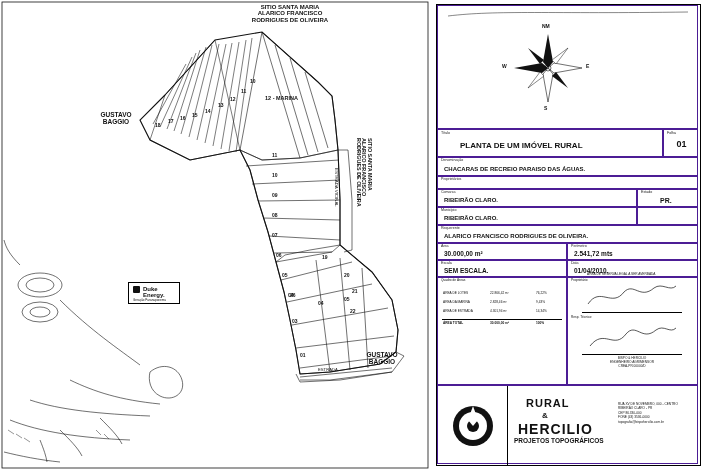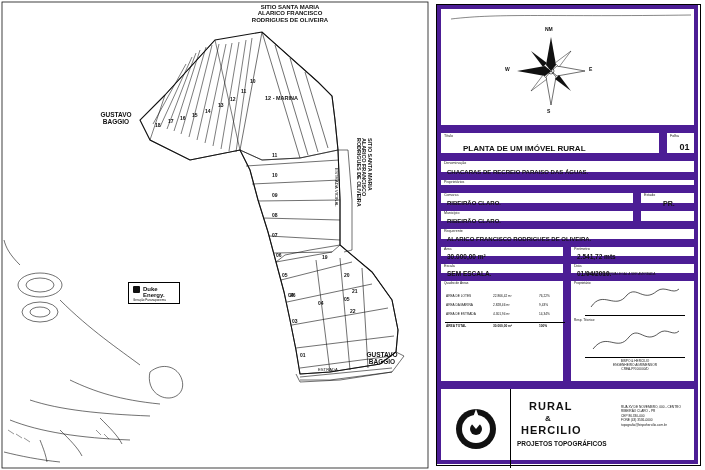--- a/index.html
+++ b/index.html
@@ -7,21 +7,21 @@
   #sheet{position:relative;width:705px;height:470px;background:#fff;}
   .txt{position:absolute;white-space:pre;line-height:1.05;}
   .b{font-weight:bold;}
   .ctr{text-align:center;}
   .rot90{transform-origin:0 0;}
   
   #map{position:absolute;left:0;top:0;width:430px;height:470px;}
   .lot{position:absolute;font-size:5px;font-weight:bold;color:#111;}
   
   #tb{position:absolute;left:436px;top:4px;width:263px;height:460px;border:1px solid #000;}
-  .cellbox{position:absolute;border:4px solid #4c1d95;box-sizing:border-box;}
+  .cellbox{position:absolute;border:1px solid #4c1d95;box-sizing:border-box;}
   .lbl{font-size:3.6px;color:#222;}
   .tiny{font-size:3.2px;}
   
   .logobox{position:absolute;border:1px solid #000;box-sizing:border-box;background:#fff;}
   .line{position:absolute;background:#000;}
 </style>
 </head>
 <body>
 
 <div id="sheet">
@@ -298,21 +298,21 @@
       <div class="cellbox" style="left:0;top:0;width:70px;height:79px;border:none;border-right:1px solid #000;">
         <svg width="70" height="79" viewBox="0 0 70 79">
           <circle cx="35" cy="40" r="20" fill="#111"></circle>
           <circle cx="35" cy="40" r="14" fill="#fff"></circle>
           <circle cx="35" cy="40" r="6" fill="#111"></circle>
           <path d="M35,20 L40,34 L35,40 L30,34 Z" fill="#fff"></path>
         </svg>
       </div>
       <div class="txt b" style="left:88px;top:12px;font-size:11px;letter-spacing:1px;">RURAL</div>
       <div class="txt b" style="left:104px;top:26px;font-size:8px;">&amp;</div>
-      <div class="txt b" style="left:80px;top:36px;font-size:11px;letter-spacing:1px;">HERCILIO</div>
+      <div class="txt b" style="left:80px;top:36px;font-size:14px;letter-spacing:1px;">HERCILIO</div>
       <div class="txt b" style="left:76px;top:52px;font-size:6.5px;">PROJETOS TOPOGRÁFICOS</div>
       <div class="txt tiny" style="left:180px;top:16px;line-height:1.4;">RUA XV DE NOVEMBRO, 000 - CENTRO
 RIBEIRÃO CLARO - PR
 CEP 86.330-000
 FONE (43) 3536-0000
 topografia@bispohercilio.com.br</div>
     </div>
   </div>
 </div>
 

